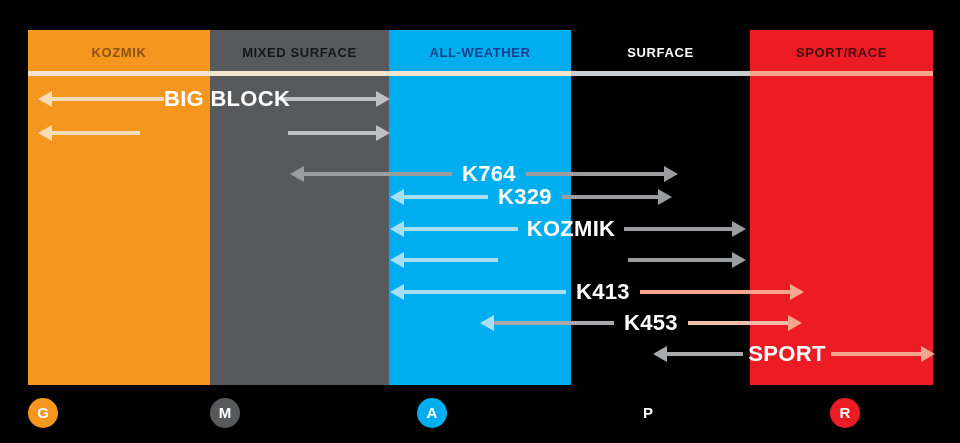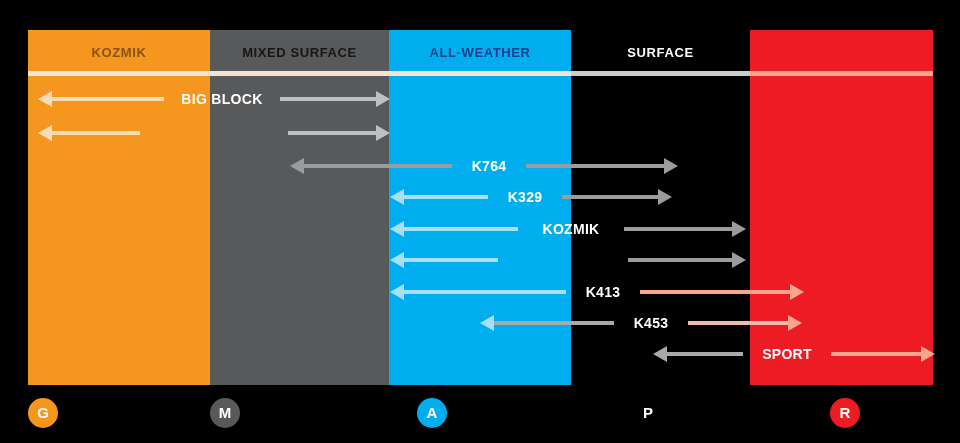--- a/index.html
+++ b/index.html
@@ -81,21 +81,21 @@
     border-bottom: 8px solid transparent;
   }
   .arrow-head.left  { border-right-width: 14px; border-right-style: solid; }
   .arrow-head.right { border-left-width: 14px;  border-left-style: solid; }
 
   .arrow-label {
     position: absolute;
     top: 0;
     height: 26px;
     line-height: 26px;
-    font-size: 14px;
+    font-size: 22px;
     font-weight: bold;
     letter-spacing: 0.3px;
     white-space: nowrap;
     text-align: center;
     color: #FFFFFF;
     z-index: 5;
   }
 
   
   .badge {
@@ -124,41 +124,42 @@
   <div class="band band-gravel"></div>
   <div class="band band-mixed"></div>
   <div class="band band-allweather"></div>
   <div class="band band-pavement"></div>
   <div class="band band-sportrace"></div>
 
   <div class="band-label lbl-gravel">KOZMIK</div>
   <div class="band-label lbl-allweather">ALL-WEATHER</div>
   <div class="band-label lbl-mixed">MIXED SURFACE</div>
   <div class="band-label lbl-pavement">SURFACE</div>
+  <div class="band-label lbl-sportrace">SPORT/RACE</div>
 
   <div class="hrule hrule-a"></div>
   <div class="hrule hrule-b"></div>
   <div class="hrule hrule-c"></div>
 
   <div class="arrow-row" style="left:0; top:86px; width:960px;">
     <div class="arrow-head left" style="left:38px;  border-right-color:#F8DCB8;"></div>
     <div class="arrow-line" style="left:52px;  width:112px; background:#F8DCB8;"></div>
     <div class="arrow-label" style="left:164px; width:116px;">BIG BLOCK</div>
     <div class="arrow-line" style="left:280px; width:96px;  background:#BFC0C2;"></div>
     <div class="arrow-head right" style="left:376px; border-left-color:#BFC0C2;"></div>
   </div>
 
   <div class="arrow-row" style="left:0; top:120px; width:960px;">
     <div class="arrow-head left" style="left:38px;  border-right-color:#F8DCB8;"></div>
     <div class="arrow-line" style="left:52px;  width:88px;  background:#F8DCB8;"></div>
     <div class="arrow-line" style="left:288px; width:88px;  background:#BFC0C2;"></div>
     <div class="arrow-head right" style="left:376px; border-left-color:#BFC0C2;"></div>
   </div>
 
-  <div class="arrow-row" style="left:0; top:153px; width:846px;">
+  <div class="arrow-row" style="left:0; top:161px; width:846px;">
     <div class="arrow-head left" style="left:290px; border-right-color:#9A9C9E;"></div>
     <div class="arrow-line" style="left:304px; width:148px; background:#9A9C9E;"></div>
     <div class="arrow-label" style="left:452px; width:74px;">K764</div>
     <div class="arrow-line" style="left:526px; width:138px; background:#9A9C9E;"></div>
     <div class="arrow-head right" style="left:664px; border-left-color:#9A9C9E;"></div>
   </div>
 
   <div class="arrow-row" style="left:0; top:184px; width:960px;">
     <div class="arrow-head left" style="left:390px; border-right-color:#A8DFF5;"></div>
     <div class="arrow-line" style="left:404px; width:84px;  background:#A8DFF5;"></div>

